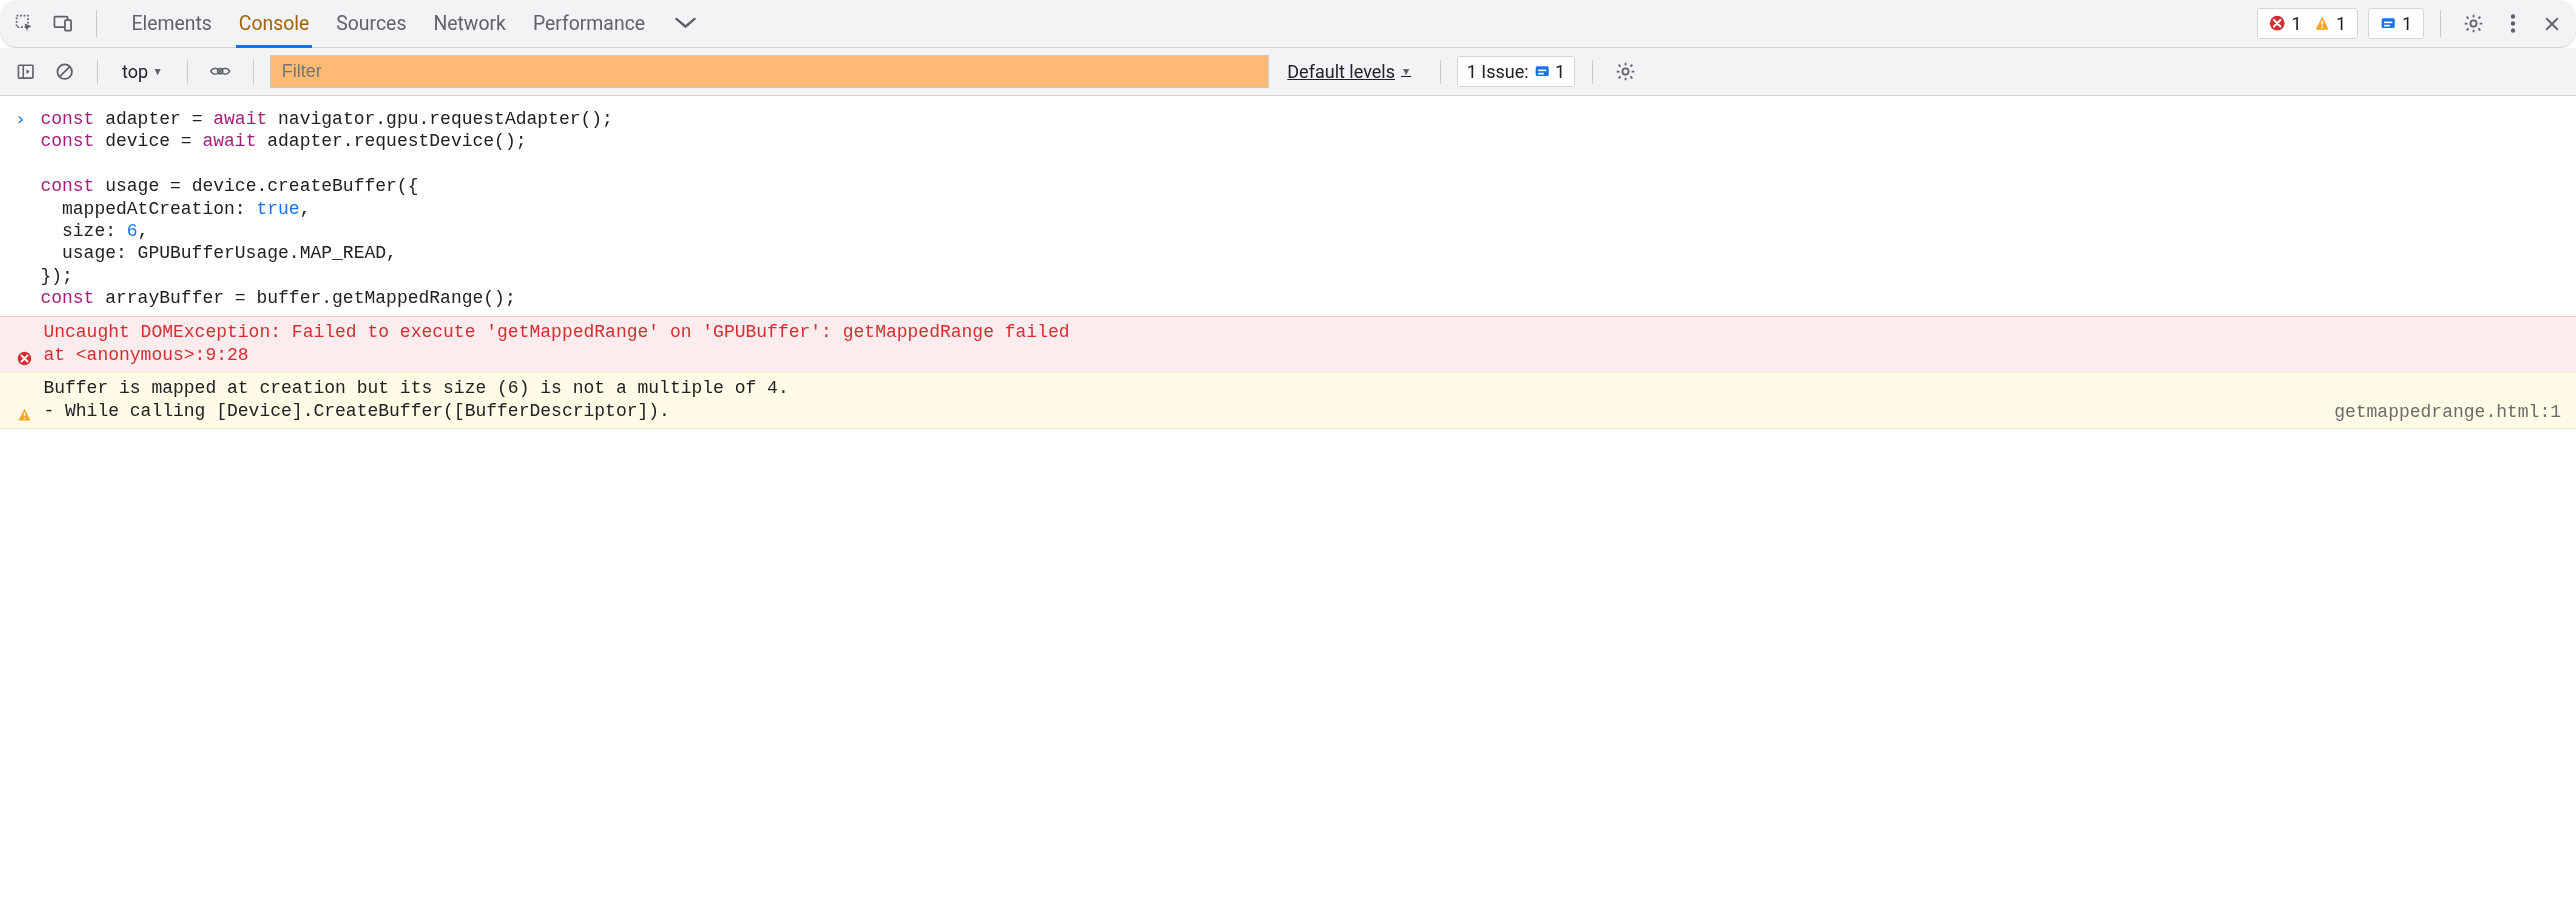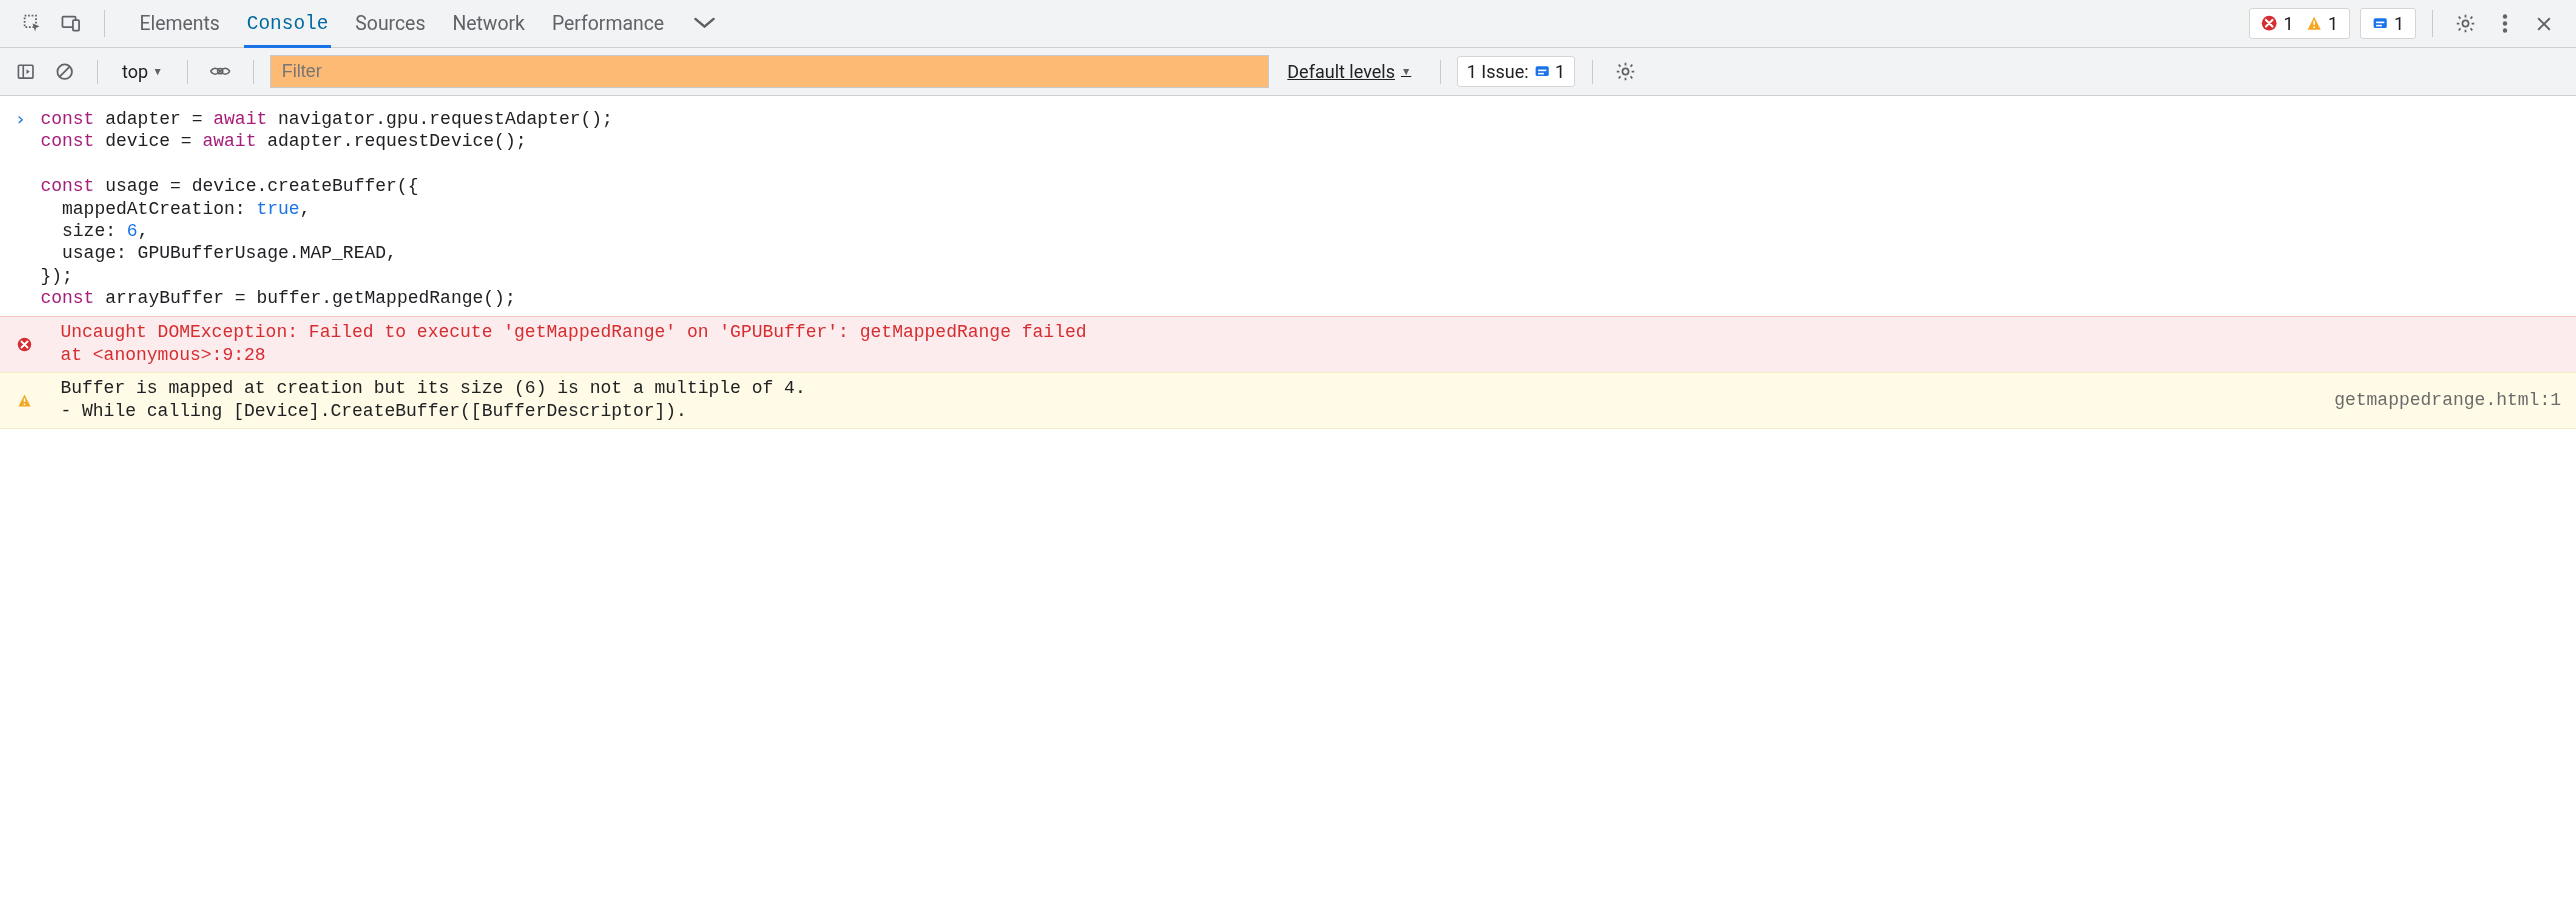--- a/index.html
+++ b/index.html
@@ -12,32 +12,33 @@
     width:2576px;
   }
   .mono { font-family: Menlo, Consolas, "Liberation Mono", monospace; font-size:18px; }
 
   
   .topbar {
     display:flex; align-items:center;
     height:48px;
     border-bottom:0.7px solid #cfcfcf;
     background:#f1f3f4;
-    padding:0 16px;
+    padding:0 8px;
     gap:6px;
+    border-radius:17px;
   }
   .topbar .iconbtn {
     width:33px; height:33px;
     display:flex; align-items:center; justify-content:center;
     color:#5f6368; cursor:pointer; border-radius:3px;
   }
   .v-sep { width:0.7px; height:27px; background:#c9c9c9; margin:0 10.4px; }
   .tabs { display:flex; align-items:stretch; height:100%; gap:27px; padding:0 18px; }
   .tab { display:flex; align-items:center; color:#5f6368; cursor:pointer; font-size:19.4px; position:relative; }
-  .tab.active { color:#0369a1;font-family:Liberation Mono, monospace; }
+  .tab.active { color:#a16207; }
   .tab.active::after {
     content:""; position:absolute; left:-3px; right:-3px; bottom:-0.7px; height:3px; background:#1a73e8;
   }
   .spacer { flex:1; }
   .countgroup {
     display:flex; align-items:center; gap:3px;
     border:0.7px solid #d5d5d5; border-radius:3px;
     padding:0 6px; height:31px; background:#fff;
   }
   .cg-inner { display:flex; align-items:center; gap:6px; padding:0 4.5px; cursor:pointer;}
@@ -75,21 +76,21 @@
   .console-body { padding:9px 0 0 0; }
   .input-row { display:flex; padding:3px 15px 6px 15px; gap:9px; }
   .prompt { color:#1a73e8; font-family:Menlo,Consolas,monospace; font-size:18px; line-height:22.4px; width:16.4px; user-select:none;}
   .code { white-space:pre; line-height:22.4px; }
   .kw { color:#a71d7a; }
   .lit-bool { color:#1a73e8; }
   .lit-num { color:#1a73e8; }
   .ident { color:#202124; }
 
   .msg {
-    display:flex; align-items:center; gap:26px;
+    display:flex; align-items:flex-end; gap:9px;
     padding:4.5px 15px 6px 15px;
     border-top:0.7px solid #f3d6d6;
   }
   .msg.error {
     background:#fdecee;
     border-top:0.7px solid #f3c5c5;
   }
   .msg.warn {
     background:#fffbe6;
     border-top:0.7px solid #f3edc5;

